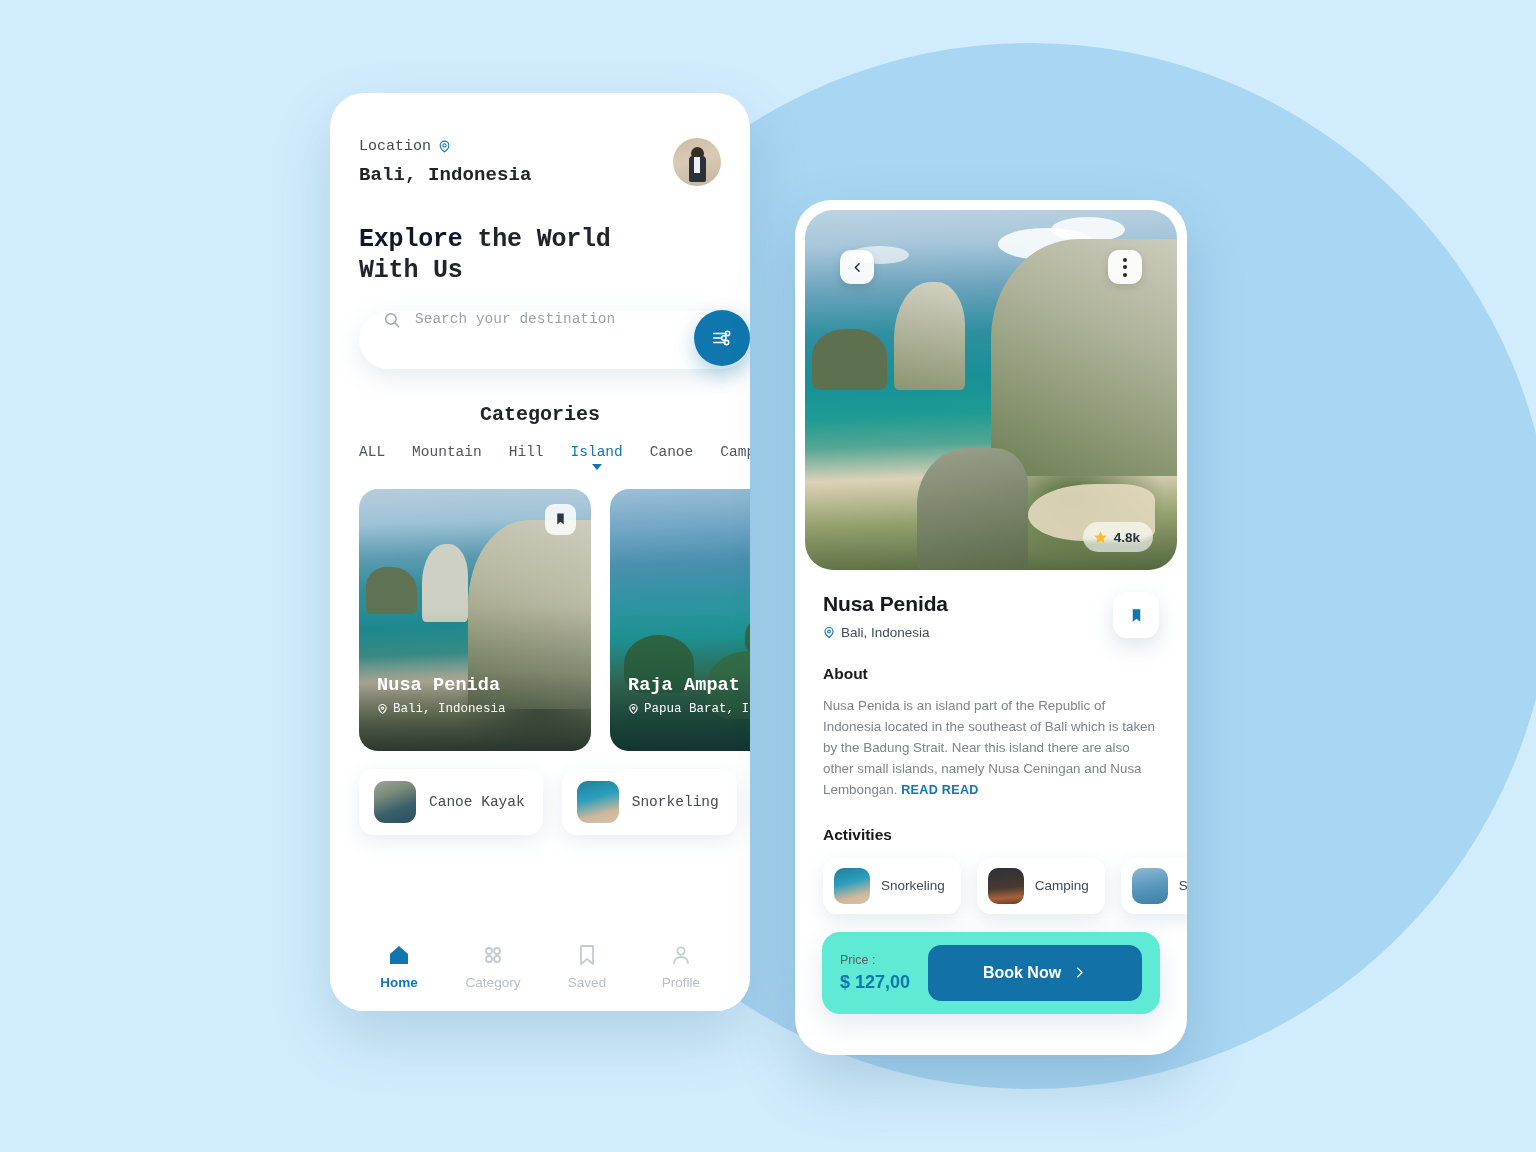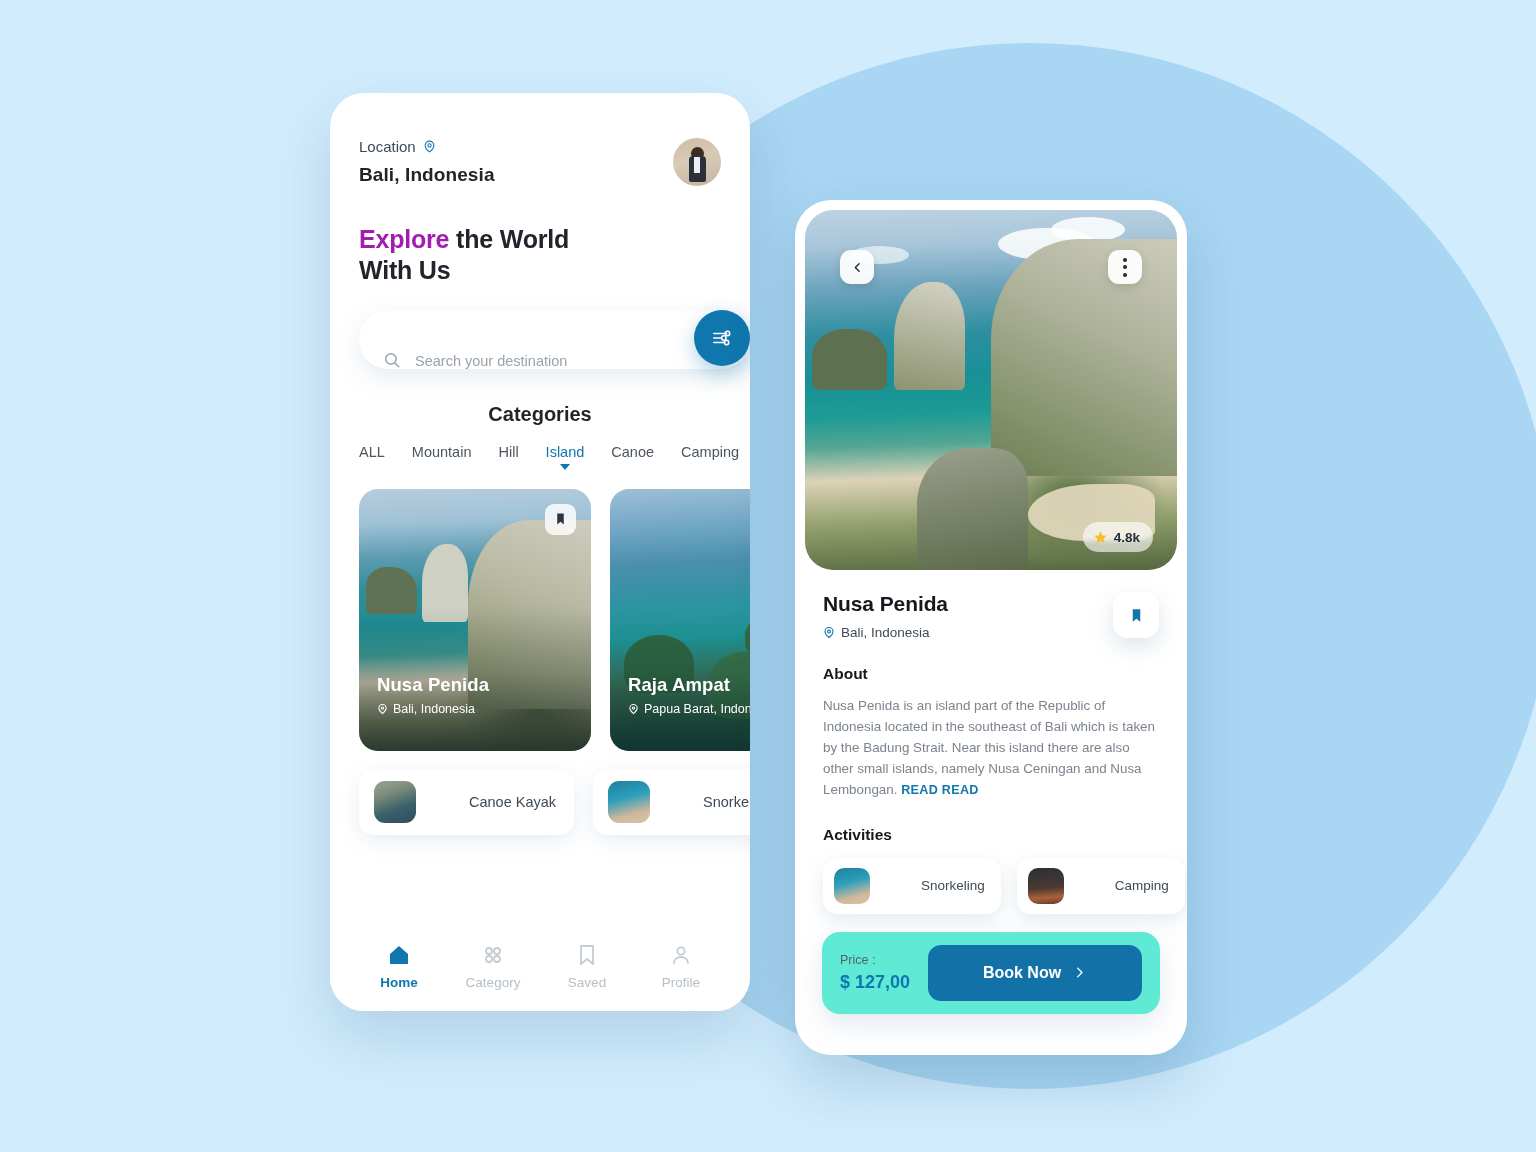--- a/index.html
+++ b/index.html
@@ -24,45 +24,45 @@
     border-radius:34px;
     box-shadow:0 26px 60px rgba(35,90,130,.18);
   }
   .phone-detail{
     left:795px; top:200px; width:392px; height:855px;
     border-radius:36px;
     box-shadow:0 26px 60px rgba(35,90,130,.22);
   }
 
   
-  .home-pad{ padding:0 29px; }
+  .home-pad{ padding:0 29px;font-family:Liberation Mono, monospace; }
   .loc-row{ display:flex; justify-content:space-between; align-items:flex-start; padding-top:45px; }
   .loc-label{ font-size:15px; color:#3f4a55; display:flex; align-items:center; gap:7px; }
   .loc-city{ font-size:19px; font-weight:bold; color:#21252b; margin-top:9px; letter-spacing:.1px;}
   .avatar{
     width:48px; height:48px; border-radius:50%; overflow:hidden; flex:none;
     background:linear-gradient(165deg,#cdbba6 0%,#d9cab6 45%,#c4b49f 100%);
     position:relative;
   }
   .avatar .head{ position:absolute; left:50%; top:19%; width:13px; height:13px; margin-left:-6.5px;
     border-radius:50%; background:#3a2d24; }
   .avatar .body{ position:absolute; left:50%; top:38%; width:17px; height:26px; margin-left:-8.5px;
     background:#2c3038; border-radius:4px 4px 2px 2px; }
   .avatar .shirt{ position:absolute; left:50%; top:39%; width:6px; height:16px; margin-left:-3px;
     background:#eceff3; }
 
   .headline{ margin-top:38px; font-size:25px; font-weight:bold; color:#21252b; line-height:1.25; letter-spacing:-.2px;}
-  .headline .accent{ color:#a21caf; }
+  .headline .accent{ color:#0f172a; }
 
   .search-wrap{ margin-top:24px; position:relative; height:58px; }
   .search-box{
     position:absolute; left:0; top:0; width:391px; height:58px;
     background:#fff; border-radius:29px;
     box-shadow:0 8px 26px rgba(90,130,160,.15);
-    display:flex; align-items:flex-end; padding-left:24px; gap:14px;
+    display:flex; align-items:flex-start; padding-left:24px; gap:14px;
   }
   .search-box input{
     border:none; outline:none; font-size:14.5px; color:#6d7781;
     font-family:inherit; background:transparent; width:230px;
   }
   .search-box input::placeholder{ color:#9aa3ac; }
   .filter-btn{
     position:absolute; right:-29px; top:-1px; width:56px; height:56px; border-radius:50%;
     background:#1077ae; border:none; cursor:pointer;
     display:flex; align-items:center; justify-content:center;
@@ -121,21 +121,21 @@
   .act-card{
     height:66px; border-radius:15px; background:#fff; flex:none;
     box-shadow:0 6px 20px rgba(90,130,160,.14);
     display:flex; align-items:center; gap:13px; padding:0 18px 0 15px;
   }
   .act-thumb{ width:42px; height:42px; border-radius:11px; flex:none; }
   .th-kayak{ background:linear-gradient(160deg,#9aa59a 0%,#7d8c7a 30%,#39606b 65%,#2d4f5c 100%); }
   .th-snorkel{ background:linear-gradient(165deg,#1e7f9c 0%,#2c9fbc 40%,#cfb79b 75%,#d9c4a8 100%); }
   .th-spot{ background:linear-gradient(170deg,#8fb9d4 0%,#5d9bbf 45%,#3d7fa4 100%); }
   .th-camp{ background:linear-gradient(175deg,#2b2f38 0%,#4a3a33 55%,#a8613a 80%,#6b3b28 100%); }
-  .act-label{ font-size:14.5px; color:#3f4a55; white-space:nowrap;margin-left:40px; }
+  .act-label{ font-size:14.5px; color:#3f4a55; white-space:nowrap; }
 
   .tabbar{
     position:absolute; left:0; bottom:0; width:100%; height:84px; background:#fff;
     display:flex; align-items:center; justify-content:space-around; padding:0 22px 5px;
   }
   .tab{ display:flex; flex-direction:column; align-items:center; gap:8px; cursor:pointer; width:70px;}
   .tab-label{ font-size:13.5px; color:#b6bfc7; }
   .tab.active .tab-label{ color:#1077ae; font-weight:bold; }
 
   

